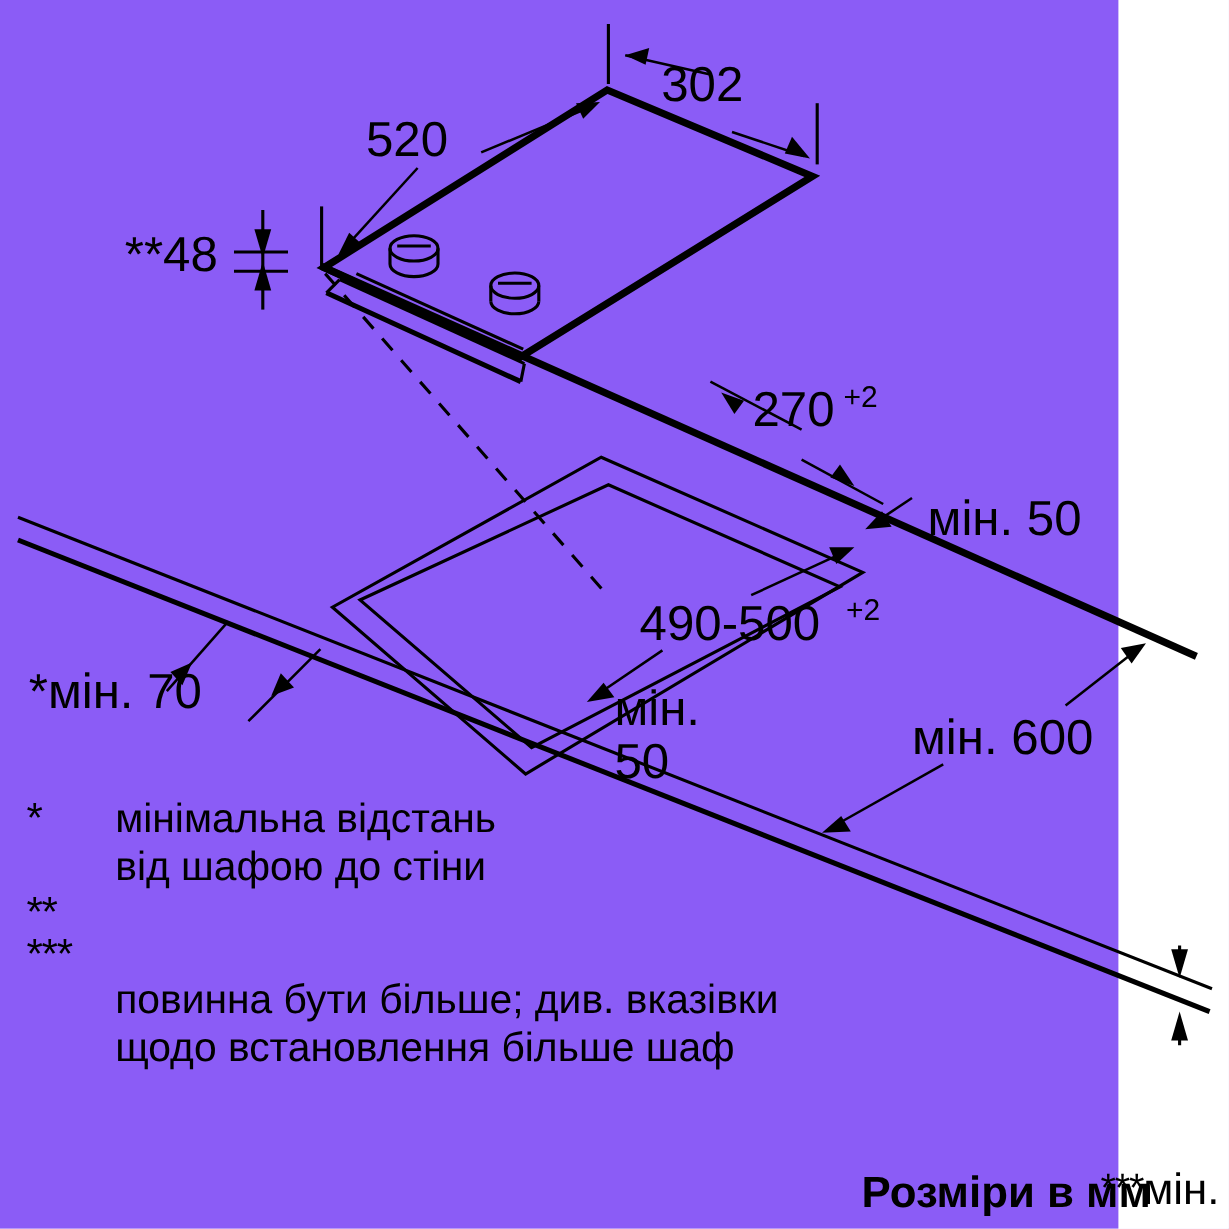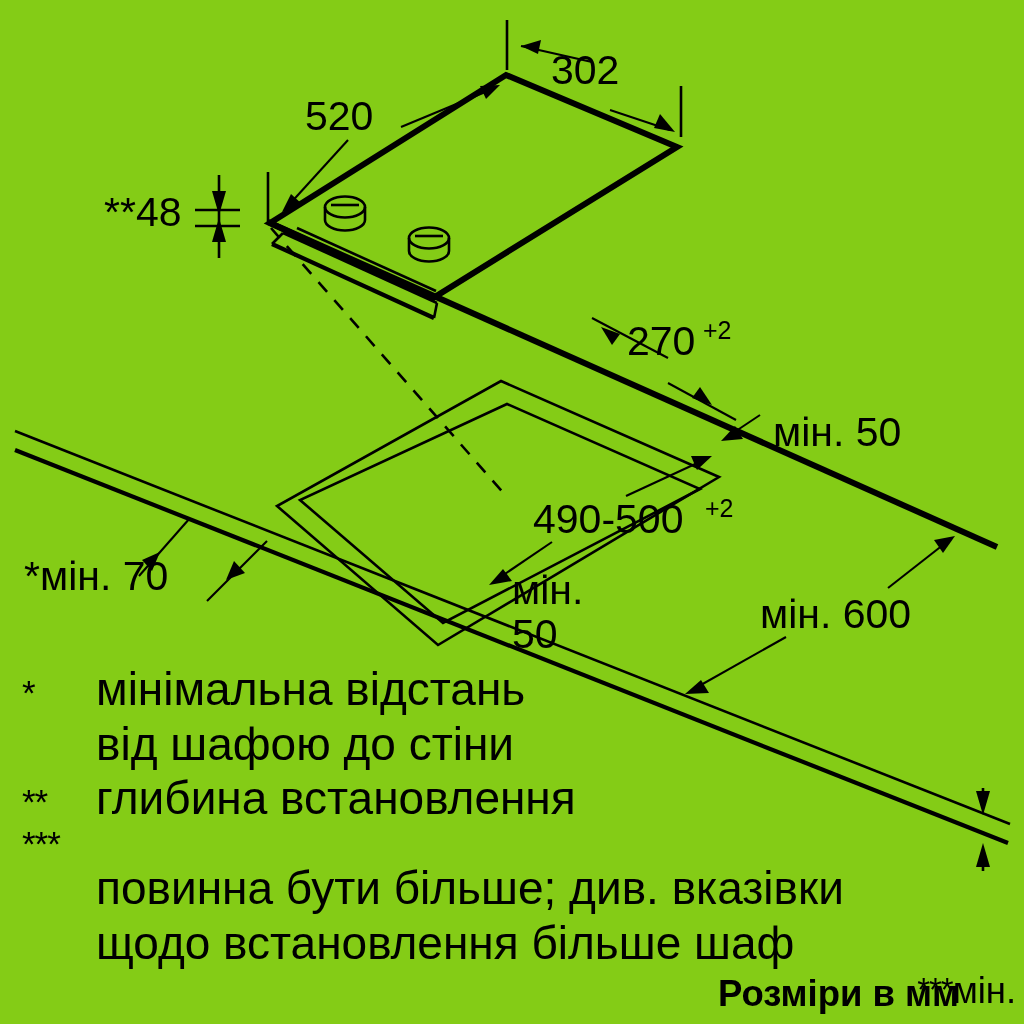--- a/index.html
+++ b/index.html
@@ -10,23 +10,23 @@
   }
   body {
     width: 1024px;
     height: 1024px;
     overflow: hidden;
     font-family: "Liberation Sans", sans-serif;
     color: #000000;
   }
   #diagram-root {
     position: relative;
-    width: 1024px;
+    width: 932px;
     height: 1024px;
-    background: #84cc16;
+    background: #8b5cf6;
   }
   svg#drawing {
     position: absolute;
     top: 0;
     left: 0;
     width: 1024px;
     height: 1024px;
     display: block;
   }
   .ln-heavy  { stroke: #000; stroke-width: 6;   fill: none; stroke-linecap: butt;  stroke-linejoin: miter; }
@@ -64,21 +64,21 @@
     line-height: 1.0;
   }
   .legend-mark {
     width: 74px;
     flex: 0 0 74px;
     font-size: 35px;
     letter-spacing: -1px;
     line-height: 1.0;
   }
   .legend-text {
-    font-size: 46px;
+    font-size: 34px;
     font-weight: 400;
     line-height: 1.19;
     white-space: pre;
   }
   .units-note {
     position: absolute;
     left: 718px;
     top: 973px;
     font-size: 36.5px;
     font-weight: 700;
@@ -256,21 +256,20 @@
         <span class="legend-mark">*</span>
         <span class="legend-text">мінімальна відстань</span>
       </div>
       <div class="legend-row">
         <span class="legend-mark"></span>
         <span class="legend-text">від шафою до стіни</span>
       </div>
 
       <div class="legend-row">
         <span class="legend-mark">**</span>
-        <span class="legend-text">глибина встановлення</span>
       </div>
 
       <div class="legend-row">
         <span class="legend-mark">***</span>
       </div>
       <div class="legend-row">
         <span class="legend-mark"></span>
         <span class="legend-text">повинна бути більше; див. вказівки</span>
       </div>
       <div class="legend-row">

